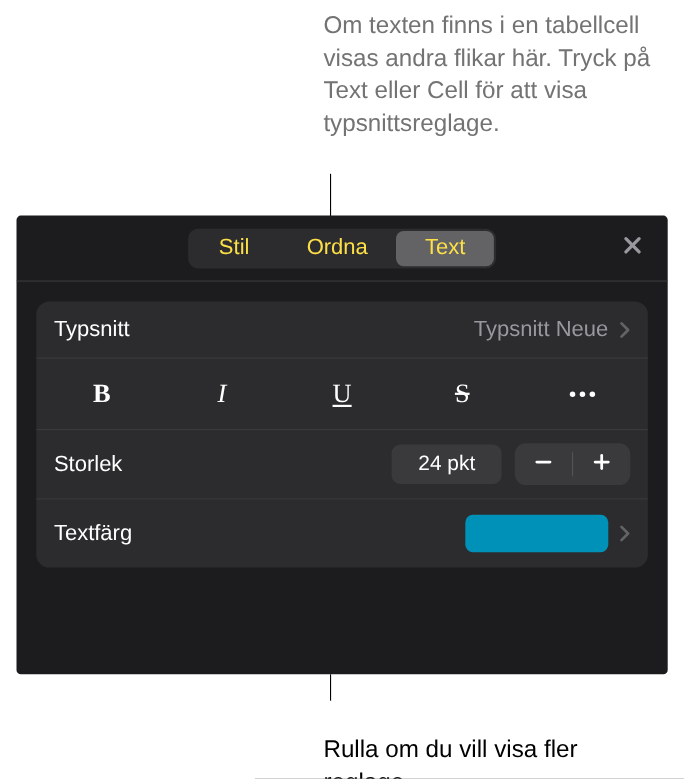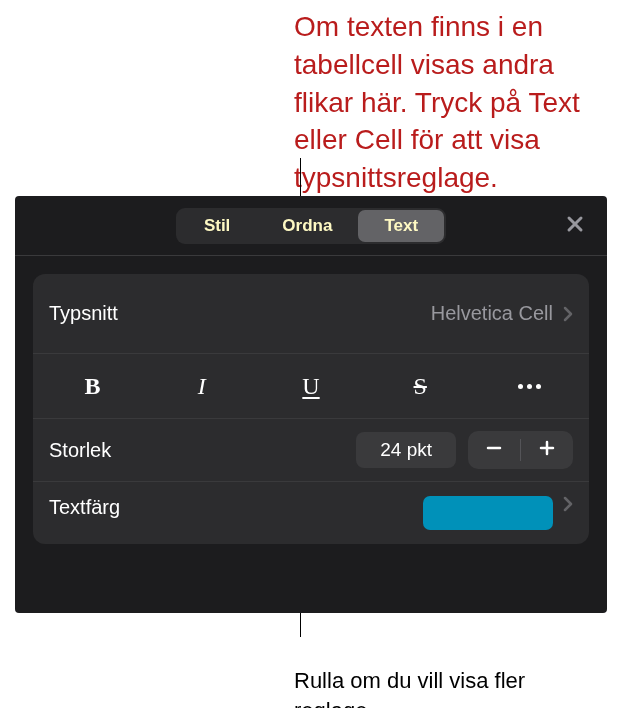--- a/index.html
+++ b/index.html
@@ -8,23 +8,23 @@
       height: 708px;
       background: #ffffff;
       font-family: -apple-system, "Helvetica Neue", Helvetica, Arial, sans-serif;
       position: relative;
     }
     .callout-top {
       position: absolute;
       top: 8px;
       left: 294px;
       width: 310px;
-      font-size: 28px;
+      font-size: 22px;
       line-height: 1.35;
-      color: #b91c1c;
+      color: #737373;
     }
     .callout-line-top {
       position: absolute;
       top: 158px;
       left: 300px;
       width: 1px;
       height: 48px;
       background: #000;
     }
     .callout-bottom {
@@ -70,23 +70,23 @@
       padding: 2px;
       height: 36px;
       margin: 0 auto;
     }
     .tab {
       padding: 0 26px;
       height: 32px;
       display: flex;
       align-items: center;
       justify-content: center;
-      color: #fef9c3;
-      font-size: 17px;
-      font-weight: 700;
+      color: #fde047;
+      font-size: 20px;
+      font-weight: 400;
       border-radius: 7px;
       cursor: pointer;
     }
     .tab.active {
       background: #636366;
     }
     .close-btn {
       position: absolute;
       right: 18px;
       top: 50%;
@@ -103,21 +103,21 @@
       padding: 18px;
     }
     .card {
       background: #2c2c2e;
       border-radius: 12px;
       overflow: hidden;
     }
     .row {
       display: flex;
       align-items: center;
-      padding: 28px 16px;
+      padding: 14px 16px;
       border-bottom: 1px solid #3a3a3c;
     }
     .row:last-child { border-bottom: none; }
     .row-label {
       color: #fff;
       font-size: 20px;
       flex: 0 0 auto;
     }
     .row-value {
       margin-left: auto;
@@ -192,21 +192,21 @@
       cursor: pointer;
     }
     .stepper-divider {
       width: 1px;
       background: #545458;
       margin: 8px 0;
     }
     .stepper-btn svg { stroke: #fff; stroke-width: 2.5; stroke-linecap: round; }
     .color-row {
       display: flex;
-      align-items: flex-start;
+      align-items: center;
       padding: 14px 16px;
     }
     .color-swatch {
       margin-left: auto;
       width: 130px;
       height: 34px;
       border-radius: 7px;
     }
   </style>
 </head>
@@ -230,21 +230,21 @@
           </svg>
       </span>
     </div>
   </div>
 
   <div class="content">
     <div class="card">
 
       <div class="row">
         <span class="row-label">Typsnitt</span>
-        <span class="row-value">Helvetica Cell</span>
+        <span class="row-value">Typsnitt Neue</span>
         <span class="chevron">
           <svg width="10" height="16" viewBox="0 0 10 16">
               <polyline points="2,2 8,8 2,14"></polyline>
             </svg>
         </span>
       </div>
 
       <div class="style-row">
         <div class="style-btn style-b">B</div>
         <div class="style-btn style-i">I</div>

